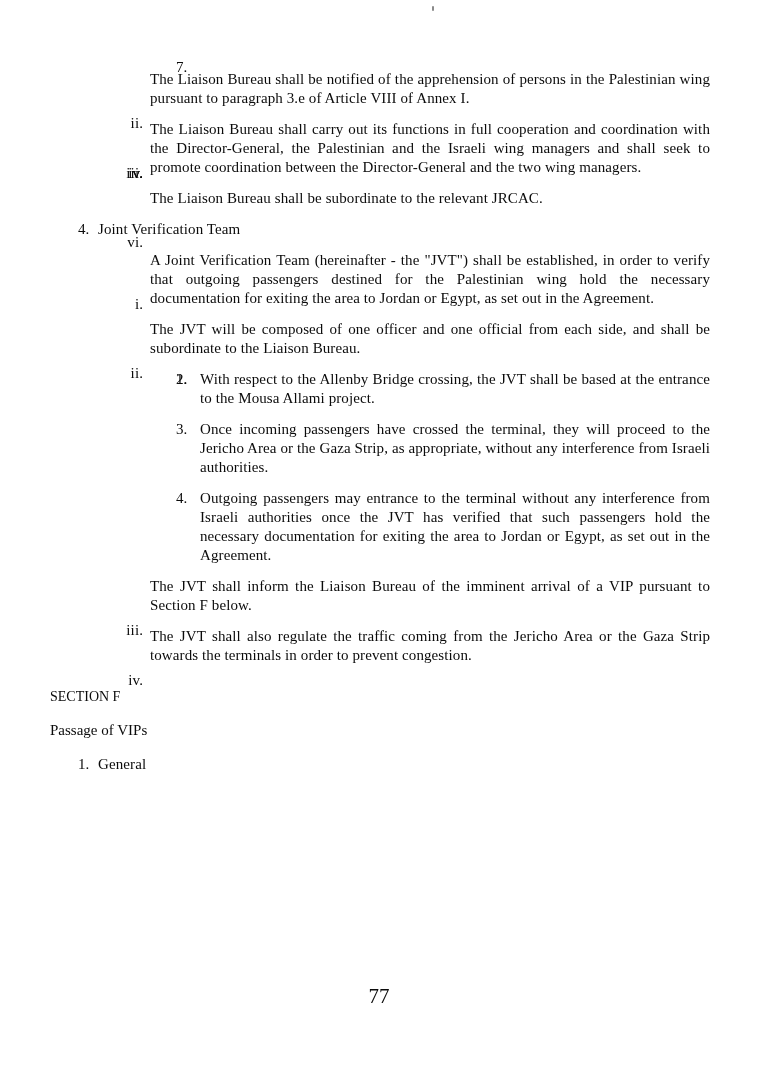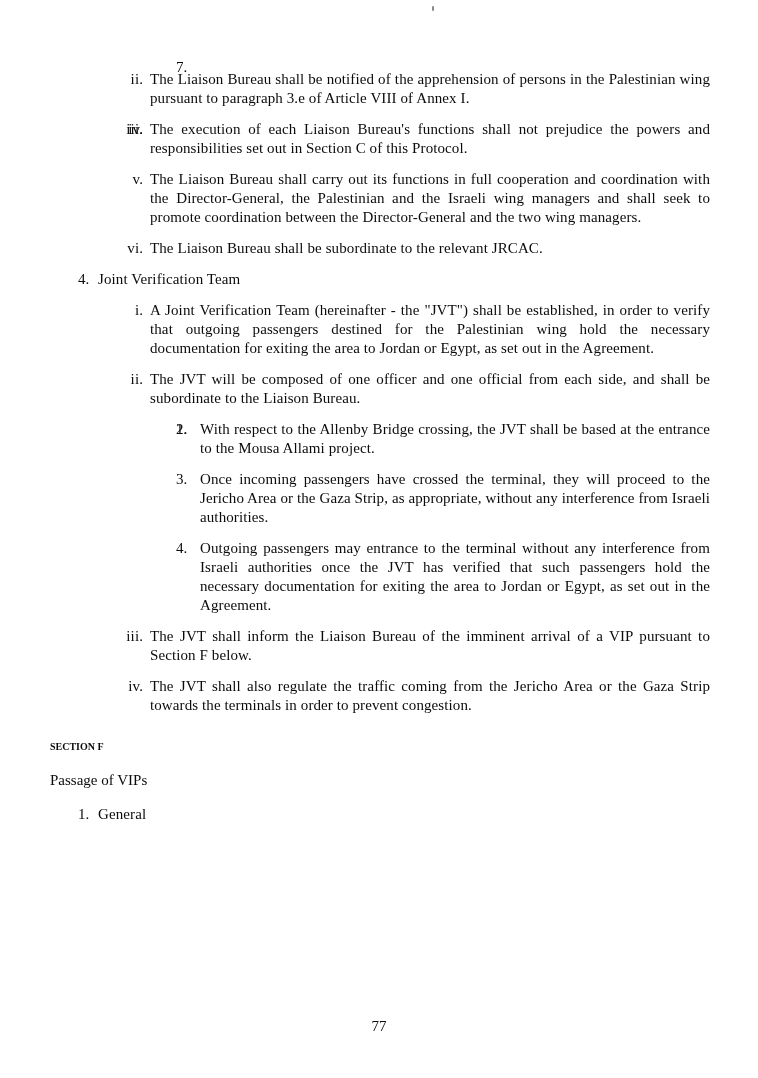--- a/index.html
+++ b/index.html
@@ -37,43 +37,43 @@
   }
   .item .marker {
     position: absolute;
     top: 0;
   }
   
   .lvl-num { padding-left: 48px; }
   .lvl-num .marker { left: 28px; }
   
   .lvl-roman { padding-left: 100px; }
-  .lvl-roman .marker { left: 60px; width: 33px; text-align: right; }
+  .lvl-roman .marker { left: 60px; width: 33px; text-align: right; margin-top: 44px; }
   
   .lvl-sub { padding-left: 150px; }
   .lvl-sub .marker { left: 126px; }
 
   .heading {
-    font-size: 10px;
-    font-weight: bold;
+    font-size: 14px;
+    font-weight: normal;
     line-height: 19px;
     margin: 22px 0 15px 0;
   }
   .subheading {
     font-size: 15px;
     line-height: 19px;
     margin: 4px 0 15px 0;
   }
   .page-number {
     position: absolute;
     left: 0;
     right: 0;
-    bottom: 42px;
+    bottom: 72px;
     text-align: center;
-    font-size: 15px;
+    font-size: 21px;
     line-height: 19px;
   }
 </style>
 </head>
 <body>
 
 <div class="scan-artifact"></div>
 
 <div class="page">
 
@@ -85,21 +85,20 @@
     <span class="marker">ii.</span>
     <span class="text">The Liaison Bureau shall be notified of the apprehension of persons in the Palestinian wing pursuant to paragraph 3.e of Article VIII of Annex I.</span>
   </div>
 
   <div class="item lvl-roman">
     <span class="marker">iii.</span>
   </div>
 
   <div class="item lvl-roman">
     <span class="marker">iv.</span>
-    <span class="text">The execution of each Liaison Bureau's functions shall not prejudice the powers and responsibilities set out in Section C of this Protocol.</span>
   </div>
 
   <div class="item lvl-roman">
     <span class="marker">v.</span>
     <span class="text">The Liaison Bureau shall carry out its functions in full cooperation and coordination with the Director-General, the Palestinian and the Israeli wing managers and shall seek to promote coordination between the Director-General and the two wing managers.</span>
   </div>
 
   <div class="item lvl-roman">
     <span class="marker">vi.</span>
     <span class="text">The Liaison Bureau shall be subordinate to the relevant JRCAC.</span>

